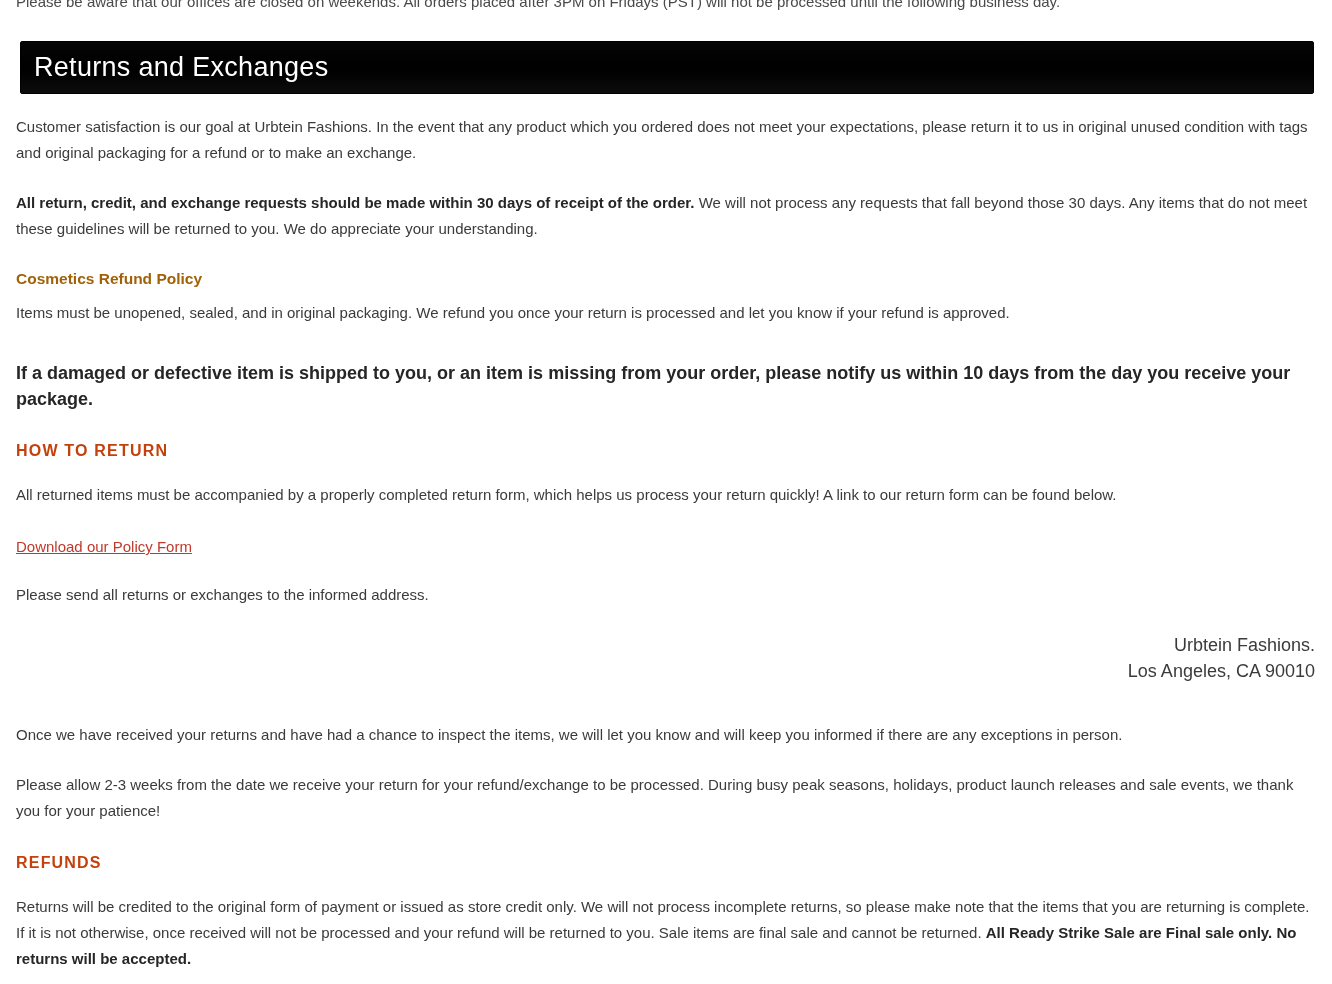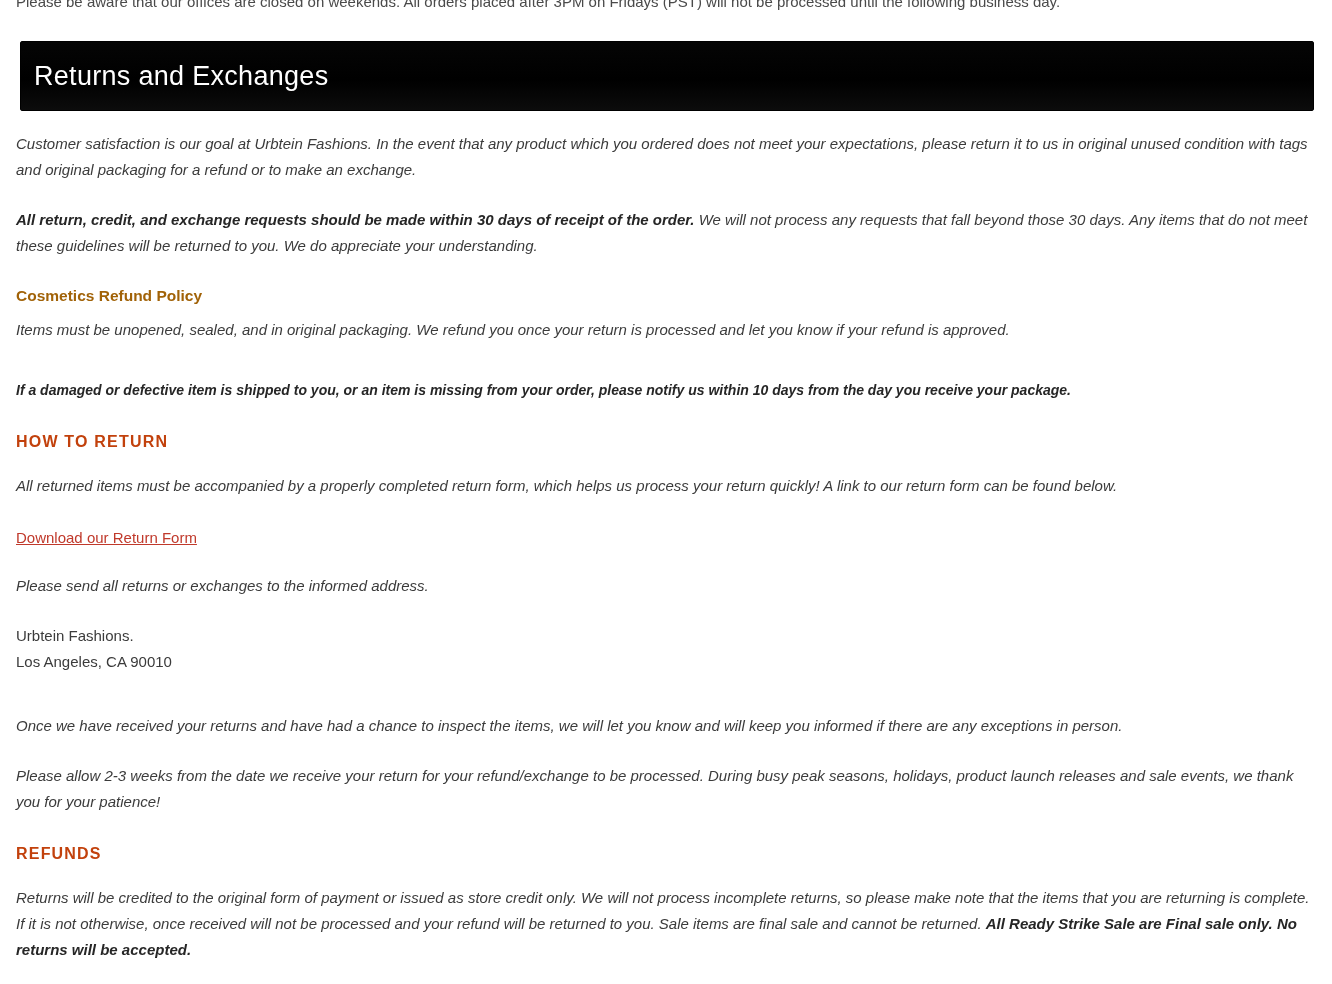--- a/index.html
+++ b/index.html
@@ -14,42 +14,41 @@
 
   
   .top-clip { height: 14px; overflow: hidden; }
   .top-clip p {
     margin: -9px 0 0 0;
     font-size: 15px; line-height: 22px; color: #4a4a4a;
   }
 
   .banner {
     margin: 27px 1px 4px 4px;
-    height: 70px;
+    height: 53px;
     background: linear-gradient(180deg, #050505 0%, #000000 55%, #0c0c0c 100%);
     border: 1px solid #000;
     border-radius: 2px;
     display: flex; align-items: center;
     padding-left: 13px;
   }
   .banner h1 {
     margin: 0;
     font-size: 27px; font-weight: 400;
     color: #ffffff; letter-spacing: 0.3px;
   }
 
   .content { margin-top: 20px; }
   p.body {
     margin: 0 0 24px 0;
     font-size: 15px; line-height: 26px;
     color: #3b3b3b;
-    font-style: italic;
   }
   p.body b, p.bold { font-weight: 700; color: #262626; }
-  p.bold { margin: 0 0 12px 0; font-size: 14px; line-height: 26px; font-style: italic; }
+  p.bold { margin: 0 0 12px 0; font-size: 18px; line-height: 26px; }
 
   h2.section {
     margin: 30px 0 22px 0;
     font-size: 16px; font-weight: 700;
     color: #c2410c; letter-spacing: 1.2px;
   }
   h3.sub {
     margin: 28px 0 12px 0;
     font-size: 15.5px; font-weight: 700; color: #a16207;
   }
@@ -57,21 +56,21 @@
   a.return-link {
     color: #c0392b;
     font-size: 15px; line-height: 26px;
     text-decoration: underline;
     display: inline-block;
     margin: 2px 0 22px 0;
     cursor: pointer;
   }
 
   .address { margin: 4px 0 28px 0; }
-  .address div { font-size: 15px; line-height: 26px; color: #3b3b3b; }
+  .address div { font-size: 18px; line-height: 26px; color: #3b3b3b; text-align: right; }
 
   .spacer-sm { height: 10px; }
 </style>
 </head>
 <body>
 
 <div class="page">
 
   <div class="top-clip">
     <p>Please be aware that our offices are closed on weekends. All orders placed after 3PM on Fridays (PST) will not be processed until the following business day.</p>
@@ -91,21 +90,21 @@
     <p class="body">Items must be unopened, sealed, and in original packaging. We refund you once your return is processed and let you know if your refund is approved.</p>
 
     <div class="spacer-sm"></div>
 
     <p class="bold">If a damaged or defective item is shipped to you, or an item is missing from your order, please notify us within 10 days from the day you receive your package.</p>
 
     <h2 class="section">HOW TO RETURN</h2>
 
     <p class="body">All returned items must be accompanied by a properly completed return form, which helps us process your return quickly! A link to our return form can be found below.</p>
 
-    <a class="return-link" href="#">Download our Return Form</a>
+    <a class="return-link" href="#">Download our Policy Form</a>
 
     <p class="body">Please send all returns or exchanges to the informed address.</p>
 
     <div class="address">
       <div>Urbtein Fashions.</div>
       <div>Los Angeles, CA 90010</div>
     </div>
 
     <div class="spacer-sm"></div>
 

